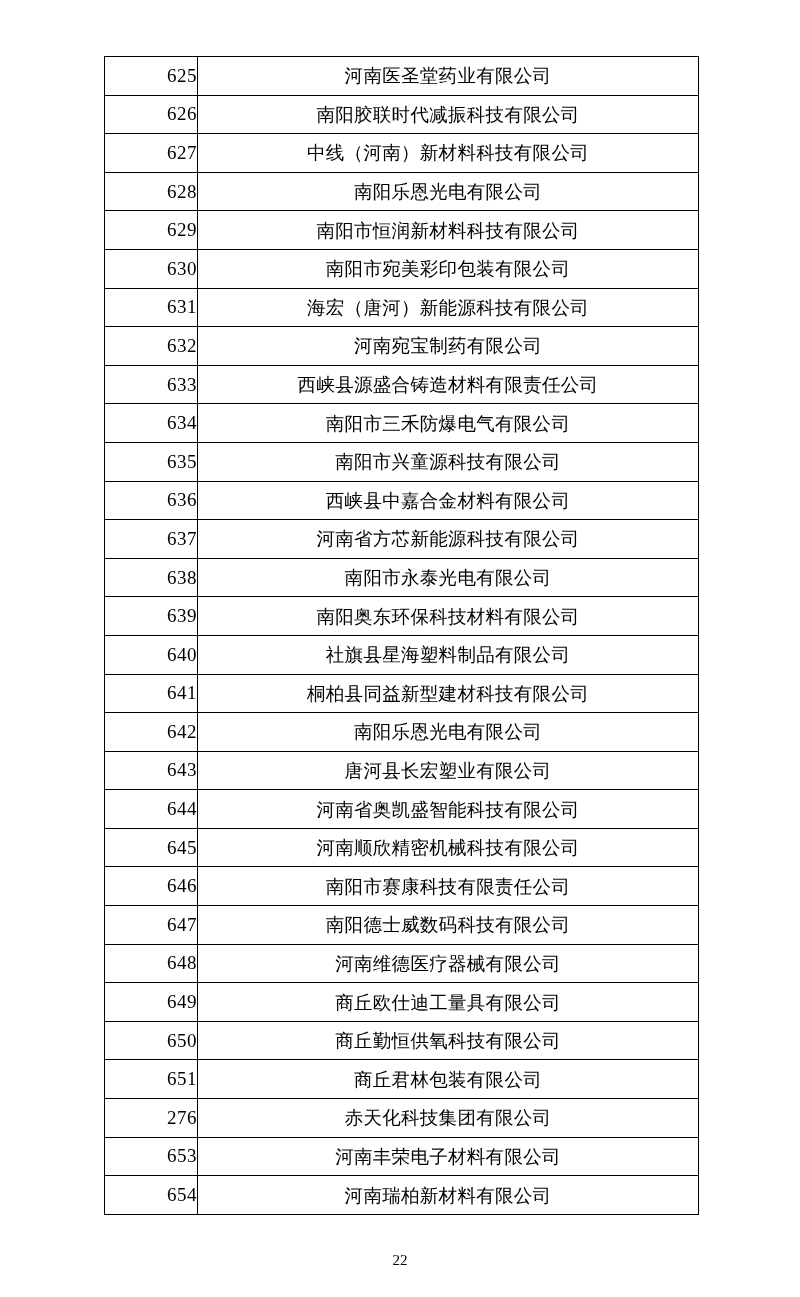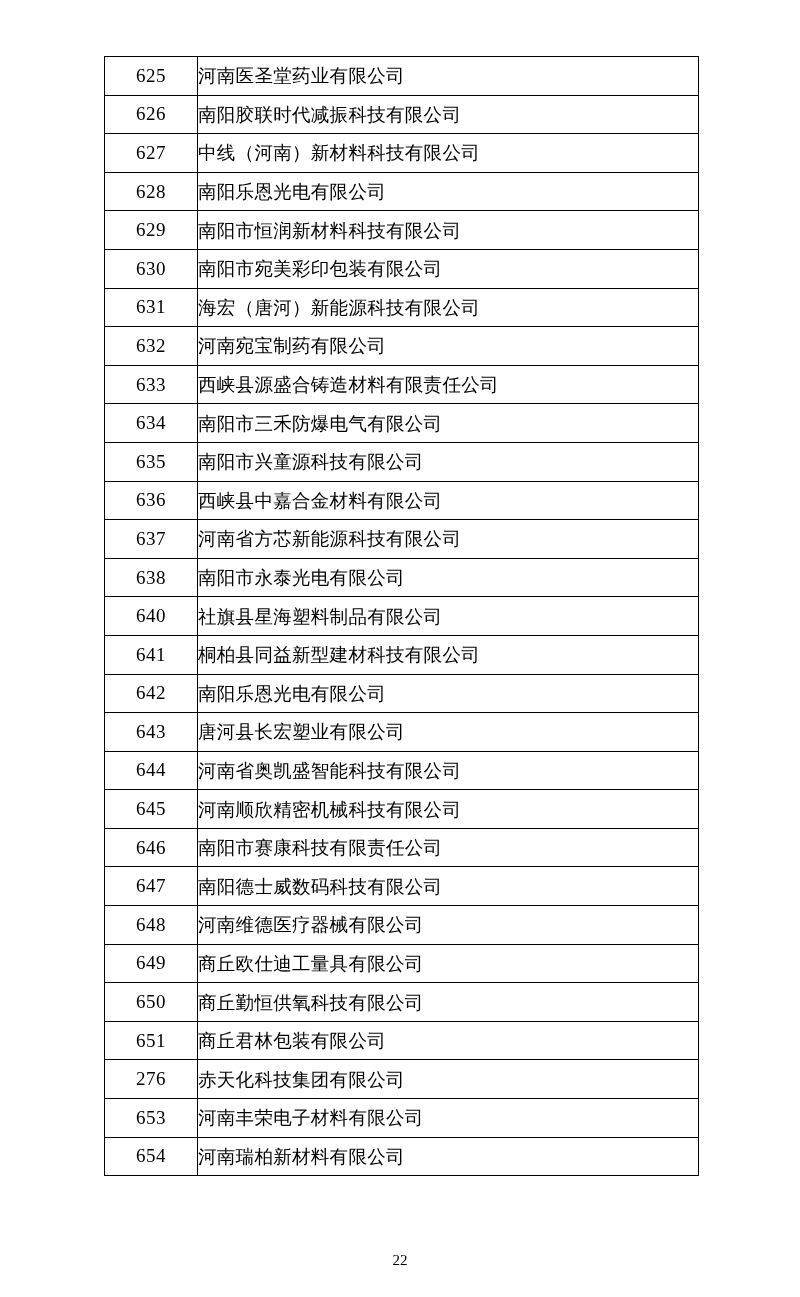--- a/index.html
+++ b/index.html
@@ -29,28 +29,28 @@
     table-layout: fixed;
   }
   table.list-table td {
     border: 1px solid #000000;
     height: 37.6px;
     padding: 0;
     vertical-align: middle;
   }
   td.num-cell {
     width: 92px;
-    text-align: center;
+    text-align: right;
     font-size: 19px;
     font-family: "Liberation Serif", "DejaVu Serif", serif;
     letter-spacing: 0.5px;
   }
   td.name-cell {
     width: 500px;
-    text-align: left;
+    text-align: center;
     font-size: 18.5px;
     padding-left: 12px;
     font-family: Liberation Serif, serif;
     letter-spacing: 0.3px;
   }
   .page-number {
     position: absolute;
     left: 0;
     right: 0;
     bottom: 28px;
@@ -116,20 +116,24 @@
         </tr>
         <tr>
           <td class="num-cell">637</td>
           <td class="name-cell">河南省方芯新能源科技有限公司</td>
         </tr>
         <tr>
           <td class="num-cell">638</td>
           <td class="name-cell">南阳市永泰光电有限公司</td>
         </tr>
         <tr>
+          <td class="num-cell">639</td>
+          <td class="name-cell">南阳奥东环保科技材料有限公司</td>
+        </tr>
+        <tr>
           <td class="num-cell">640</td>
           <td class="name-cell">社旗县星海塑料制品有限公司</td>
         </tr>
         <tr>
           <td class="num-cell">641</td>
           <td class="name-cell">桐柏县同益新型建材科技有限公司</td>
         </tr>
         <tr>
           <td class="num-cell">642</td>
           <td class="name-cell">南阳乐恩光电有限公司</td>

